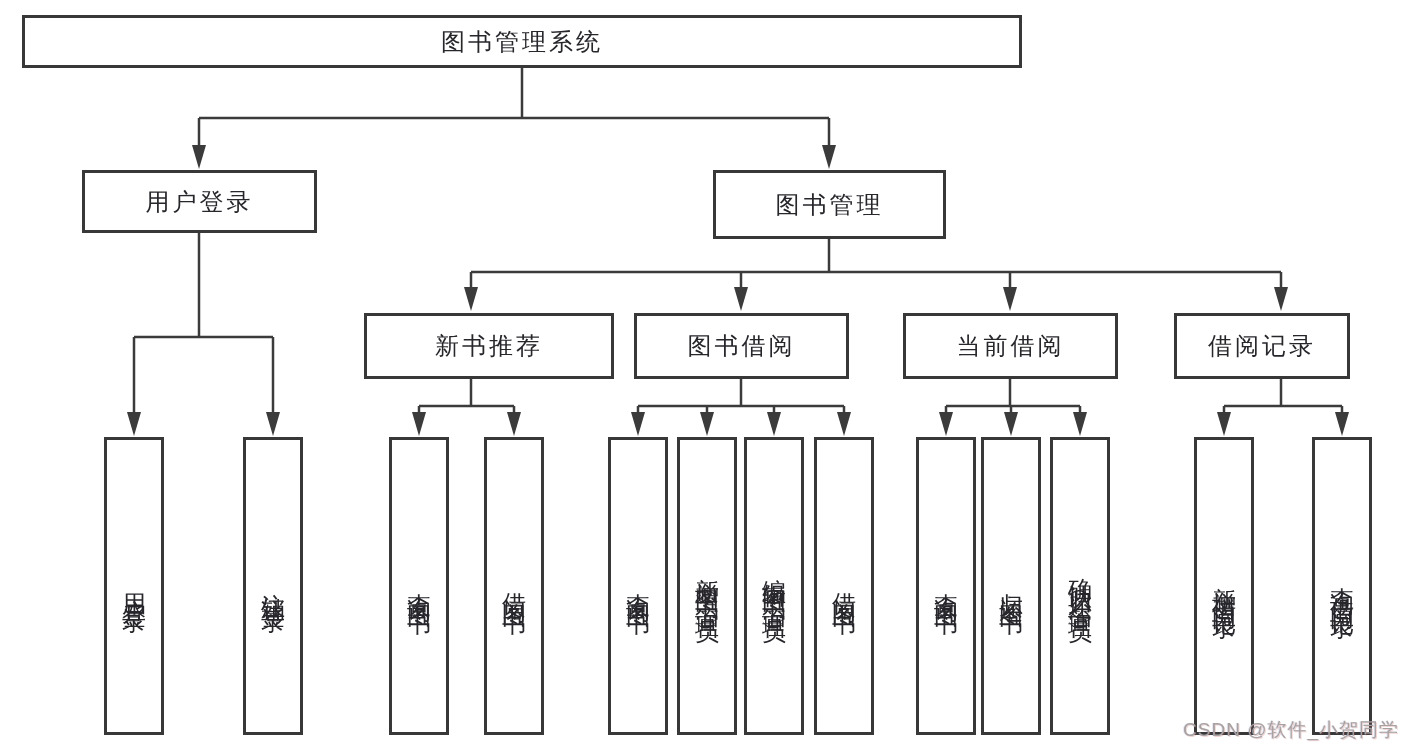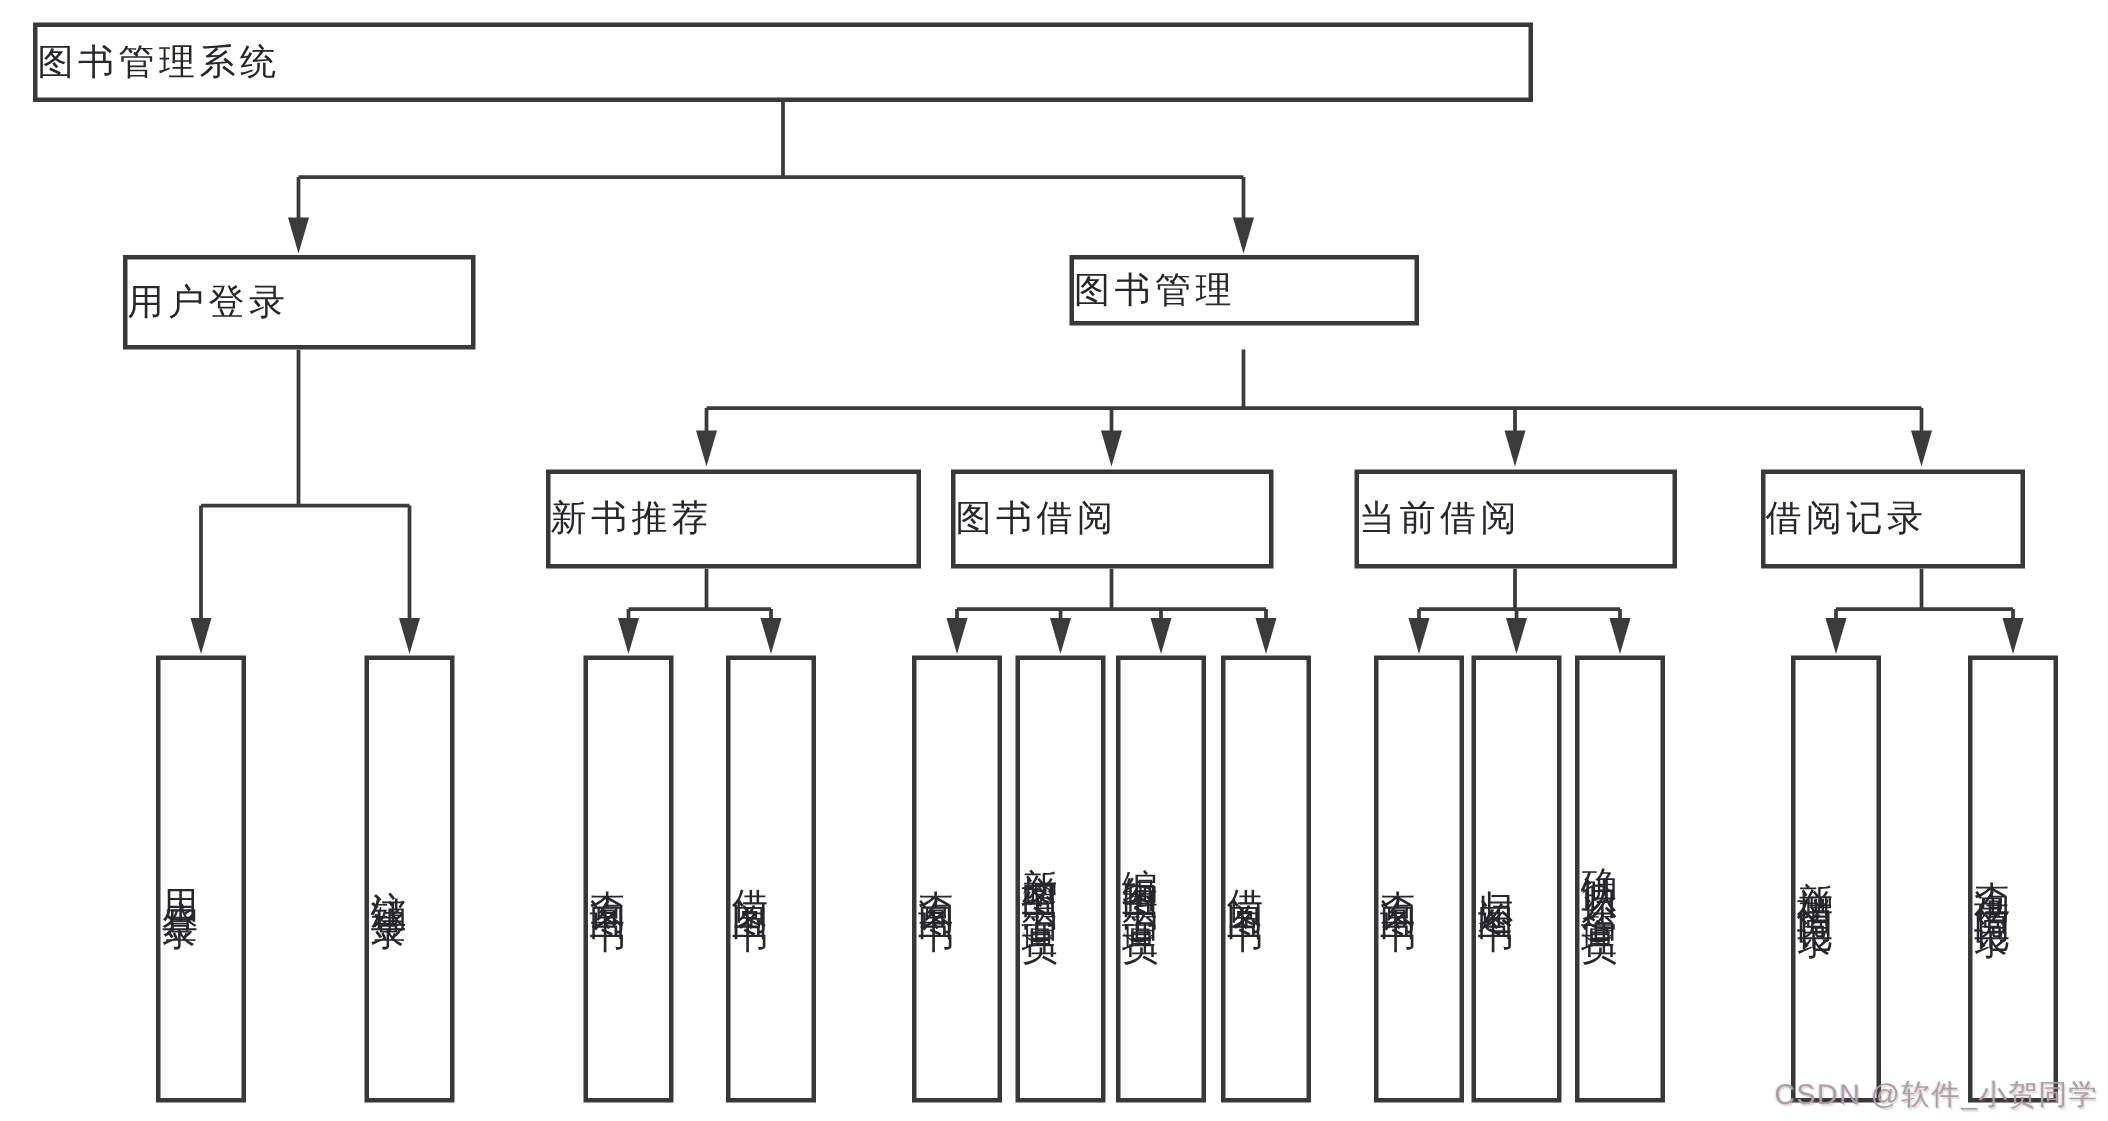--- a/index.html
+++ b/index.html
@@ -17,20 +17,21 @@
     width: 1405px; height: 747px;
     z-index: 1;
   }
   .node {
     position: absolute;
     box-sizing: border-box;
     background: #ffffff;
     border: 3px solid #383838;
     display: flex;
     align-items: center;
+    justify-content: center;
     z-index: 2;
     color: #26262b;
   }
   .hlabel {
     font-size: 24px;
     letter-spacing: 3px;
     white-space: nowrap;
     line-height: 1;
   }
   .vlabel {
@@ -123,21 +124,21 @@
     </g>
   </svg>
 
   <div class="node" style="left:22px; top:15px; width:1000px; height:53px;">
     <span class="hlabel">图书管理系统</span>
   </div>
 
   <div class="node" style="left:82px; top:170px; width:235px; height:63px;">
     <span class="hlabel">用户登录</span>
   </div>
-  <div class="node" style="left:713px; top:170px; width:233px; height:47px;">
+  <div class="node" style="left:713px; top:170px; width:233px; height:69px;">
     <span class="hlabel">图书管理</span>
   </div>
 
   <div class="node" style="left:364px; top:313px; width:250px; height:66px;">
     <span class="hlabel">新书推荐</span>
   </div>
   <div class="node" style="left:634px; top:313px; width:215px; height:66px;">
     <span class="hlabel">图书借阅</span>
   </div>
   <div class="node" style="left:903px; top:313px; width:215px; height:66px;">

